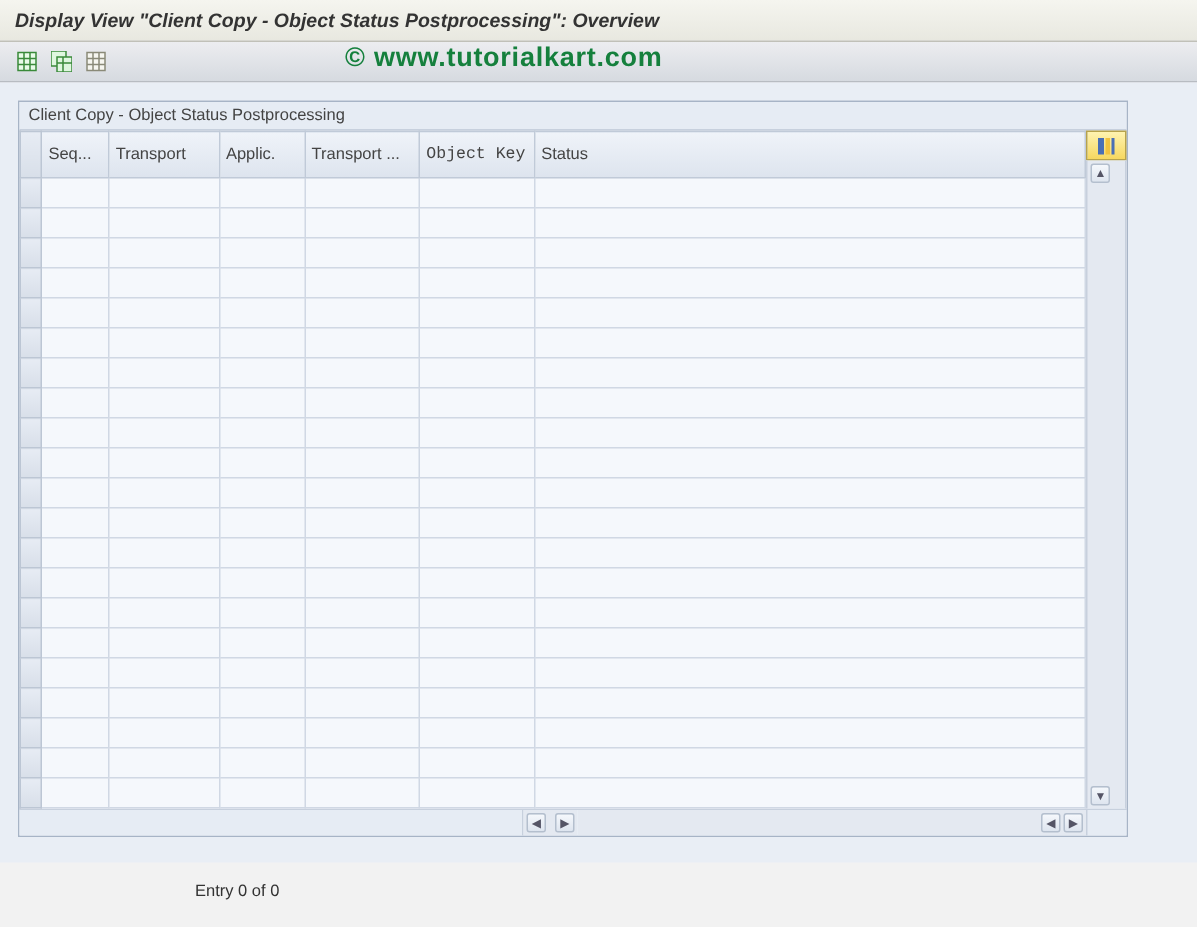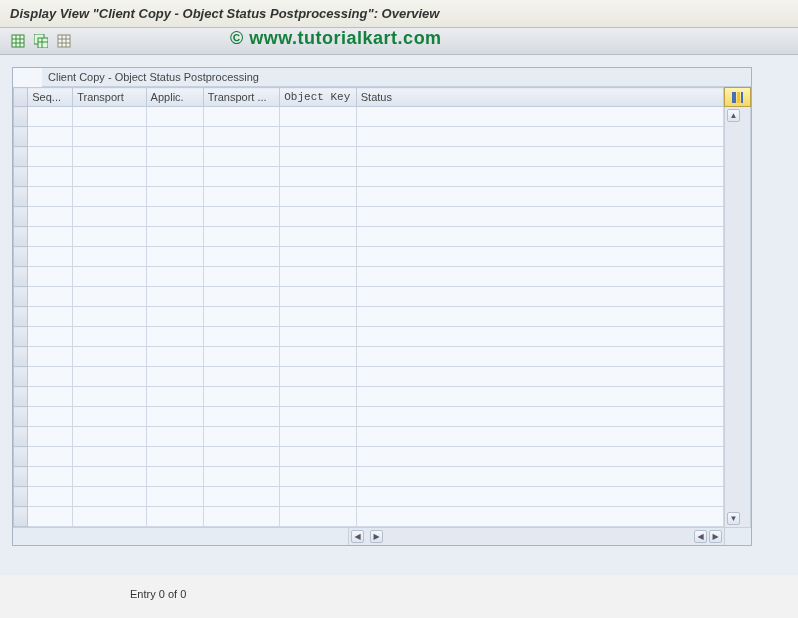--- a/index.html
+++ b/index.html
@@ -47,36 +47,35 @@
     .table-panel {
       background: #f3f6fb;
       border: 1px solid #a7b4c6;
       width: 740px;
     }
     .panel-title {
       background: #e6ecf4;
       border-bottom: 1px solid #c7d0dd;
       padding: 3px 6px;
       color: #444;
-      margin-left: 29px;
     }
     .grid-wrap {
       display: flex;
     }
     .grid {
       border-collapse: collapse;
       width: 713px;
     }
     .grid th {
       background: linear-gradient(to bottom, #eff3f9 0%, #dde4ee 100%);
       border: 1px solid #c0cad8;
       font-weight: normal;
       text-align: left;
       padding: 2px 4px;
-      height: 19px;
+      height: 31px;
       color: #444;
       overflow: hidden;
       white-space: nowrap;
     }
     .grid td {
       border: 1px solid #d0d8e4;
       height: 20px;
       background: #f5f8fc;
     }
     .grid th.rowsel, .grid td.rowsel {

